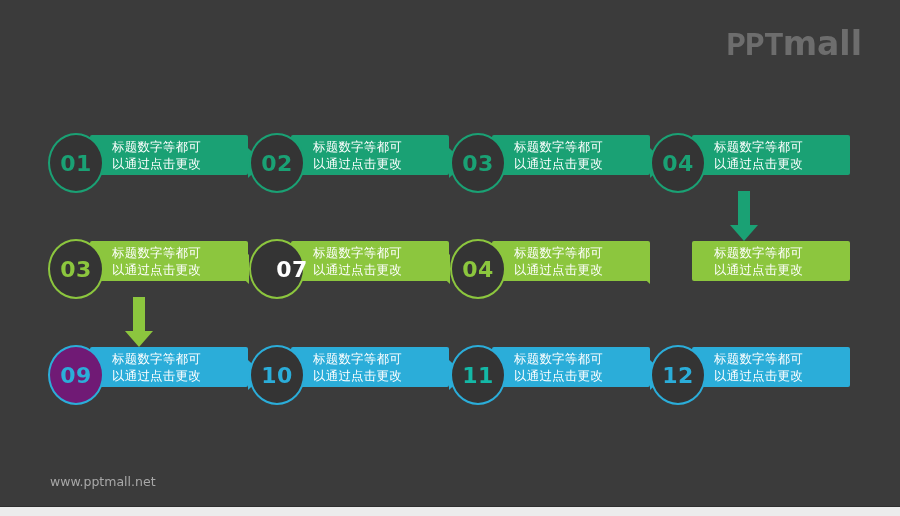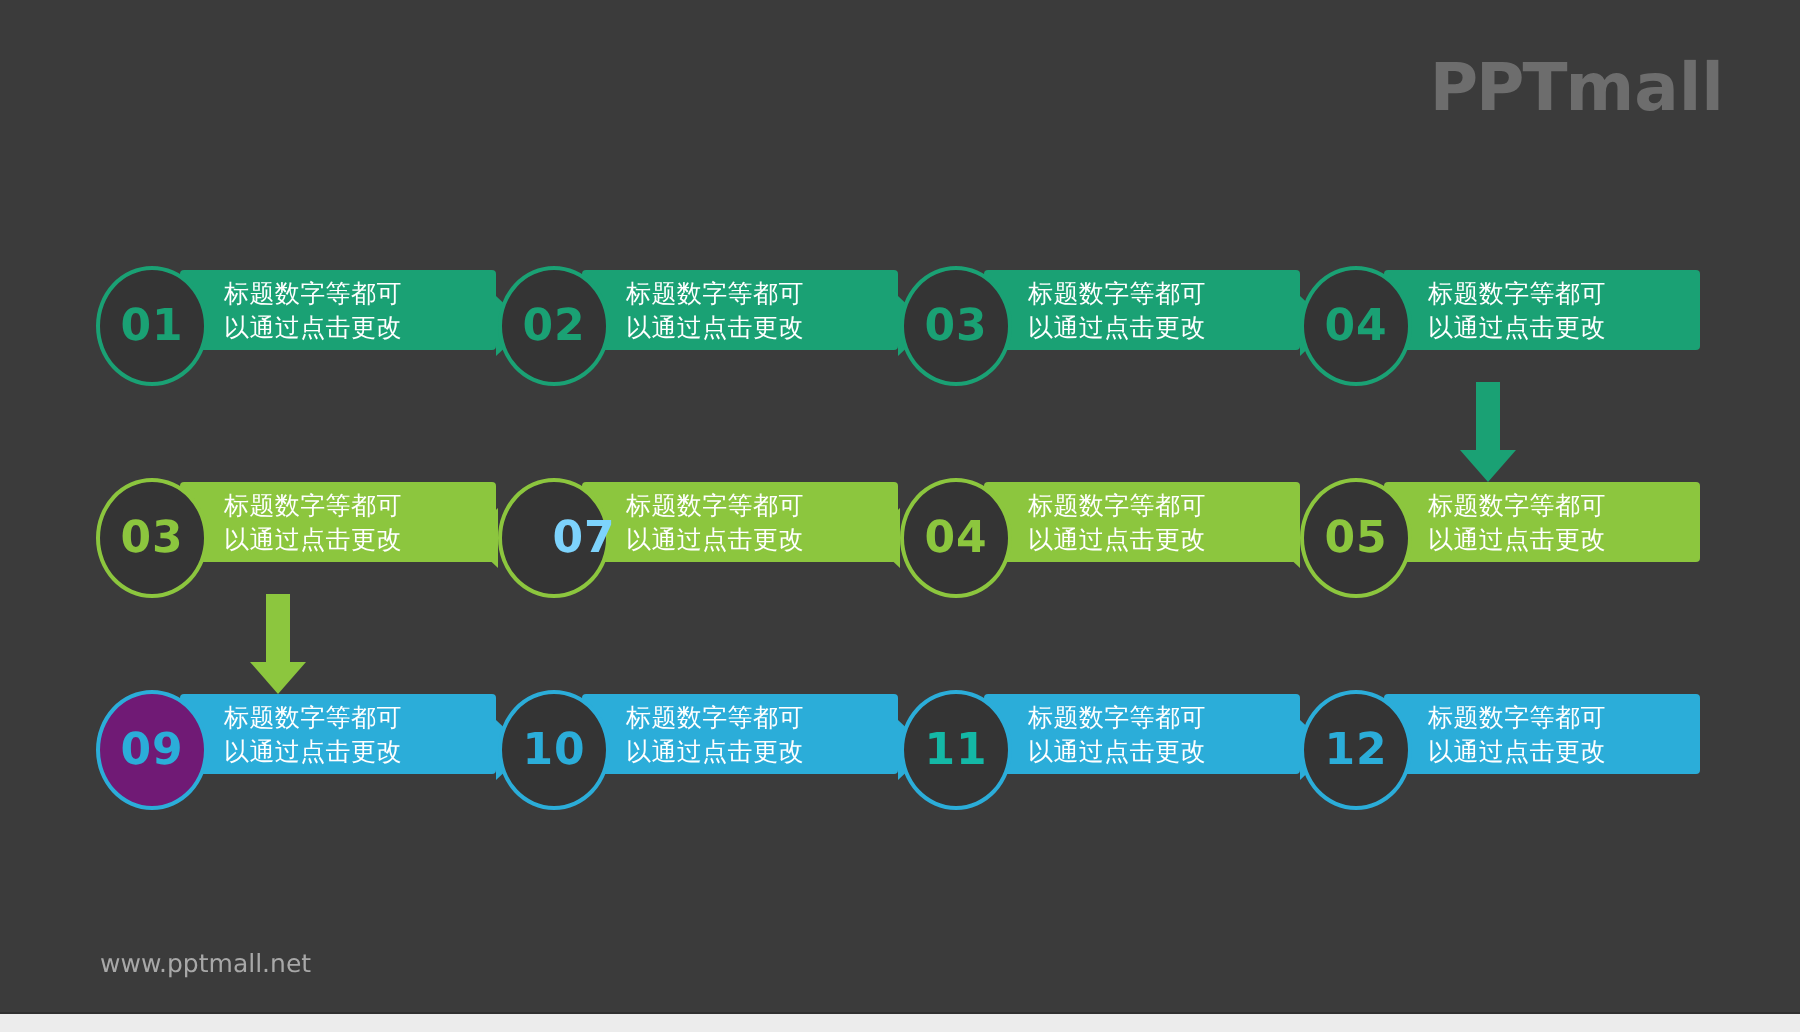--- a/index.html
+++ b/index.html
@@ -13,21 +13,21 @@
   .bottom-strip{position:absolute;left:0;top:506px;width:900px;height:10px;background:#ececec;border-top:1px solid #2f2f2f;}
 
   
   .logo{
     position:absolute;right:38px;top:24px;
     font-size:33px;letter-spacing:0px;
     color:#6d6d6d;font-weight:bold;
     font-family:"DejaVu Sans","Liberation Sans",sans-serif;
     user-select:none;
   }
-  .logo .lo-ppt{letter-spacing:-1px;}
+  .logo .lo-ppt{letter-spacing:-1px;font-family:Liberation Mono, monospace;}
   .logo .lo-mall{font-weight:bold;}
 
   .footer{
     position:absolute;left:50px;top:474px;
     font-size:12.5px;color:#a8a8a8;
     font-family:"DejaVu Sans","Liberation Sans",sans-serif;
   }
 
   
   .row{position:absolute;height:56px;}
@@ -121,37 +121,36 @@
         <div class="circle" style="left: 0px; border-color: rgb(26, 161, 116); color: rgb(26, 161, 116); background: rgb(52, 52, 52);">04</div>
       </div>
     </div>
 
   <div class="row" id="row2">
       <div class="item" style="left: 650px; width: 200px;">
         <div class="bar" style="left: 42px; width: 158px; background: rgb(140, 198, 62);">
           <div class="bar-text" style="left: 22px;">标题数字等都可
 以通过点击更改</div>
         </div>
-        <div class="circle" style="left: 0px; border-color: rgb(140, 198, 62); color: rgb(140, 198, 62); background: rgb(52, 52, 52);">05</div>
         <div class="arrow-l" style="left: -16px; border-right: 16px solid rgb(140, 198, 62);"></div>
       </div>
       <div class="item" style="left: 450px; width: 200px;">
         <div class="bar" style="left: 42px; width: 158px; background: rgb(140, 198, 62);">
           <div class="bar-text" style="left: 22px;">标题数字等都可
 以通过点击更改</div>
         </div>
         <div class="circle" style="left: 0px; border-color: rgb(140, 198, 62); color: rgb(140, 198, 62); background: rgb(52, 52, 52);">04</div>
         <div class="arrow-l" style="left: -16px; border-right: 16px solid rgb(140, 198, 62);"></div>
       </div>
       <div class="item" style="left: 249px; width: 200px;">
         <div class="bar" style="left: 42px; width: 158px; background: rgb(140, 198, 62);">
           <div class="bar-text" style="left: 22px;">标题数字等都可
 以通过点击更改</div>
         </div>
-        <div class="circle" style="left: 0px; border-color: rgb(140, 198, 62); color: #7dd3fc; background: rgb(52, 52, 52); padding-left: 30px;">07</div>
+        <div class="circle" style="left: 0px; border-color: rgb(140, 198, 62); color: #ffffff; background: rgb(52, 52, 52); padding-left: 30px;">07</div>
         <div class="arrow-l" style="left: -16px; border-right: 16px solid rgb(140, 198, 62);"></div>
       </div>
       <div class="item" style="left: 48px; width: 200px;">
         <div class="bar" style="left: 42px; width: 158px; background: rgb(140, 198, 62);">
           <div class="bar-text" style="left: 22px;">标题数字等都可
 以通过点击更改</div>
         </div>
         <div class="circle" style="left: 0px; border-color: rgb(140, 198, 62); color: rgb(140, 198, 62); background: rgb(52, 52, 52);">03</div>
       </div>
     </div>

